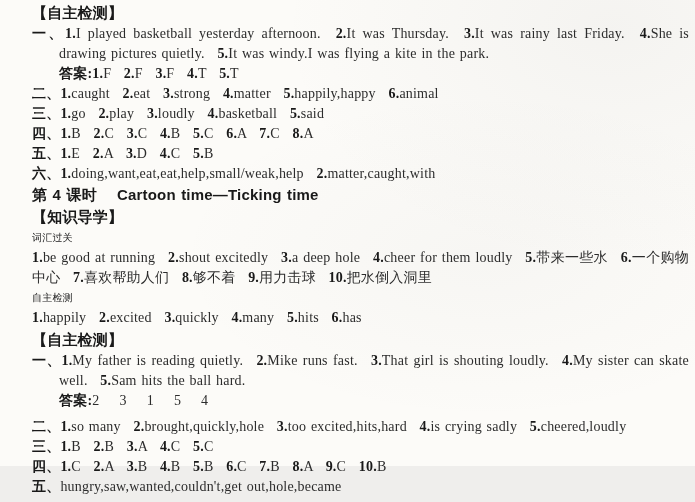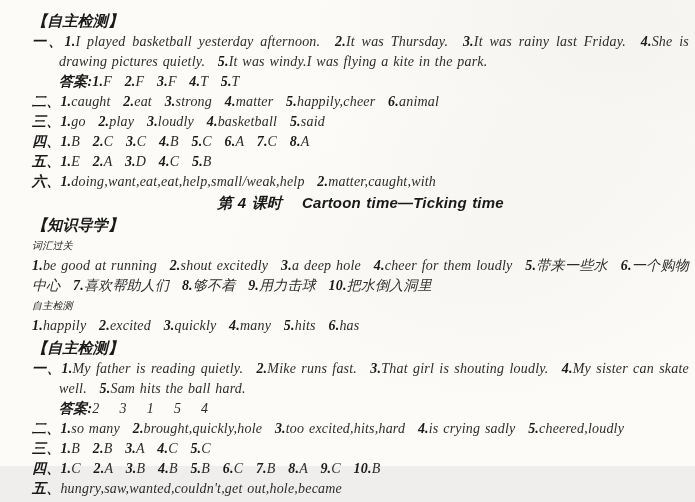--- a/index.html
+++ b/index.html
@@ -3,66 +3,65 @@
 <meta charset="utf-8">
 <style>
   html,body{margin:0;padding:0}
   body{
     width:695px;height:502px;overflow:hidden;
     background:#efeeec;
     font-family:"Liberation Serif","DejaVu Serif",serif;
   }
   .page{
     box-sizing:border-box;width:695px;height:466px;
-    padding:9px 6px 0 32px;
+    padding:1px 6px 0 32px;
     color:#2c2c2c;font-size:14px;line-height:20px;
     letter-spacing:.2px;word-spacing:1px;
     background:
       radial-gradient(ellipse at 88% 6%, rgba(120,120,120,.06), transparent 38%),
       radial-gradient(ellipse at 70% 55%, rgba(120,120,120,.04), transparent 45%),
       #fcfbf8;
-    font-style: italic;
   }
   .block{margin:0}
   .heading{
     font-family:"Liberation Sans","DejaVu Sans",sans-serif;
     font-weight:bold;font-size:15px;color:#141414;margin:2px 0 1px;
   }
   .sub{font-size:10px;color:#222}
   .title{
-    text-align:center;font-weight:bold;font-size:15px;color:#141414;
+    font-weight:bold;font-size:15px;color:#141414;
     font-family:"Liberation Sans","DejaVu Sans",sans-serif;margin:1px 0;
   }
   .para.hang{padding-left:27px;text-indent:-27px;text-align:justify}
   .para.just{text-align:justify}
   .indent{padding-left:27px}
   .bd{font-weight:bold;color:#191919}
   .gap{margin-left:8px}
   .wgap{margin-left:20px}
 </style>
 </head>
 <body>
 
 <div class="page">
   <div id="content">
       <div class="block heading"><span class="bd">【自主检测】</span></div>
       <div class="block para hang"><span class="bd">一、</span><span class="bd">1.</span><span>I played basketball yesterday afternoon. </span><span class="bd gap">2.</span><span>It was Thursday. </span><span class="bd gap">3.</span><span>It was rainy last Friday. </span><span class="bd gap">4.</span><span>She is drawing pictures quietly. </span><span class="bd gap">5.</span><span>It was windy.I was flying a kite in the park.</span></div>
       <div class="block para indent"><span class="bd">答案:</span><span class="bd">1.</span><span>F </span><span class="bd gap">2.</span><span>F </span><span class="bd gap">3.</span><span>F </span><span class="bd gap">4.</span><span>T </span><span class="bd gap">5.</span><span>T</span></div>
-      <div class="block para"><span class="bd">二、</span><span class="bd">1.</span><span>caught </span><span class="bd gap">2.</span><span>eat </span><span class="bd gap">3.</span><span>strong </span><span class="bd gap">4.</span><span>matter </span><span class="bd gap">5.</span><span>happily,cheer </span><span class="bd gap">6.</span><span>animal</span></div>
+      <div class="block para"><span class="bd">二、</span><span class="bd">1.</span><span>caught </span><span class="bd gap">2.</span><span>eat </span><span class="bd gap">3.</span><span>strong </span><span class="bd gap">4.</span><span>matter </span><span class="bd gap">5.</span><span>happily,happy </span><span class="bd gap">6.</span><span>animal</span></div>
       <div class="block para"><span class="bd">三、</span><span class="bd">1.</span><span>go </span><span class="bd gap">2.</span><span>play </span><span class="bd gap">3.</span><span>loudly </span><span class="bd gap">4.</span><span>basketball </span><span class="bd gap">5.</span><span>said</span></div>
       <div class="block para"><span class="bd">四、</span><span class="bd">1.</span><span>B </span><span class="bd gap">2.</span><span>C </span><span class="bd gap">3.</span><span>C </span><span class="bd gap">4.</span><span>B </span><span class="bd gap">5.</span><span>C </span><span class="bd gap">6.</span><span>A </span><span class="bd gap">7.</span><span>C </span><span class="bd gap">8.</span><span>A</span></div>
       <div class="block para"><span class="bd">五、</span><span class="bd">1.</span><span>E </span><span class="bd gap">2.</span><span>A </span><span class="bd gap">3.</span><span>D </span><span class="bd gap">4.</span><span>C </span><span class="bd gap">5.</span><span>B</span></div>
       <div class="block para"><span class="bd">六、</span><span class="bd">1.</span><span>doing,want,eat,eat,help,small/weak,help </span><span class="bd gap">2.</span><span>matter,caught,with</span></div>
       <div class="block title"><span class="bd">第 4 课时</span><span class="bd wgap">Cartoon time—Ticking time</span></div>
       <div class="block heading"><span class="bd">【知识导学】</span></div>
       <div class="block sub"><span>词汇过关</span></div>
       <div class="block para just"><span class="bd">1.</span><span>be good at running </span><span class="bd gap">2.</span><span>shout excitedly </span><span class="bd gap">3.</span><span>a deep hole </span><span class="bd gap">4.</span><span>cheer for them loudly </span><span class="bd gap">5.</span><span>带来一些水 </span><span class="bd gap">6.</span><span>一个购物中心 </span><span class="bd gap">7.</span><span>喜欢帮助人们 </span><span class="bd gap">8.</span><span>够不着 </span><span class="bd gap">9.</span><span>用力击球 </span><span class="bd gap">10.</span><span>把水倒入洞里</span></div>
       <div class="block sub"><span>自主检测</span></div>
       <div class="block para"><span class="bd">1.</span><span>happily </span><span class="bd gap">2.</span><span>excited </span><span class="bd gap">3.</span><span>quickly </span><span class="bd gap">4.</span><span>many </span><span class="bd gap">5.</span><span>hits </span><span class="bd gap">6.</span><span>has</span></div>
       <div class="block heading"><span class="bd">【自主检测】</span></div>
       <div class="block para hang"><span class="bd">一、</span><span class="bd">1.</span><span>My father is reading quietly. </span><span class="bd gap">2.</span><span>Mike runs fast. </span><span class="bd gap">3.</span><span>That girl is shouting loudly. </span><span class="bd gap">4.</span><span>My sister can skate well. </span><span class="bd gap">5.</span><span>Sam hits the ball hard.</span></div>
       <div class="block para indent"><span class="bd">答案:</span><span>2</span><span class="wgap">3</span><span class="wgap">1</span><span class="wgap">5</span><span class="wgap">4</span></div>
-      <div class="block para" style=""><span class="bd">二、</span><span class="bd">1.</span><span>so many </span><span class="bd gap">2.</span><span>brought,quickly,hole </span><span class="bd gap">3.</span><span>too excited,hits,hard </span><span class="bd gap">4.</span><span>is crying sadly </span><span class="bd gap">5.</span><span>cheered,loudly</span></div>
+      <div class="block para" style="margin-top: 6px;"><span class="bd">二、</span><span class="bd">1.</span><span>so many </span><span class="bd gap">2.</span><span>brought,quickly,hole </span><span class="bd gap">3.</span><span>too excited,hits,hard </span><span class="bd gap">4.</span><span>is crying sadly </span><span class="bd gap">5.</span><span>cheered,loudly</span></div>
       <div class="block para"><span class="bd">三、</span><span class="bd">1.</span><span>B </span><span class="bd gap">2.</span><span>B </span><span class="bd gap">3.</span><span>A </span><span class="bd gap">4.</span><span>C </span><span class="bd gap">5.</span><span>C</span></div>
       <div class="block para"><span class="bd">四、</span><span class="bd">1.</span><span>C </span><span class="bd gap">2.</span><span>A </span><span class="bd gap">3.</span><span>B </span><span class="bd gap">4.</span><span>B </span><span class="bd gap">5.</span><span>B </span><span class="bd gap">6.</span><span>C </span><span class="bd gap">7.</span><span>B </span><span class="bd gap">8.</span><span>A </span><span class="bd gap">9.</span><span>C </span><span class="bd gap">10.</span><span>B</span></div>
       <div class="block para"><span class="bd">五、</span><span>hungry,saw,wanted,couldn't,get out,hole,became</span></div>
     </div>
 </div>
 
 </body></html>

